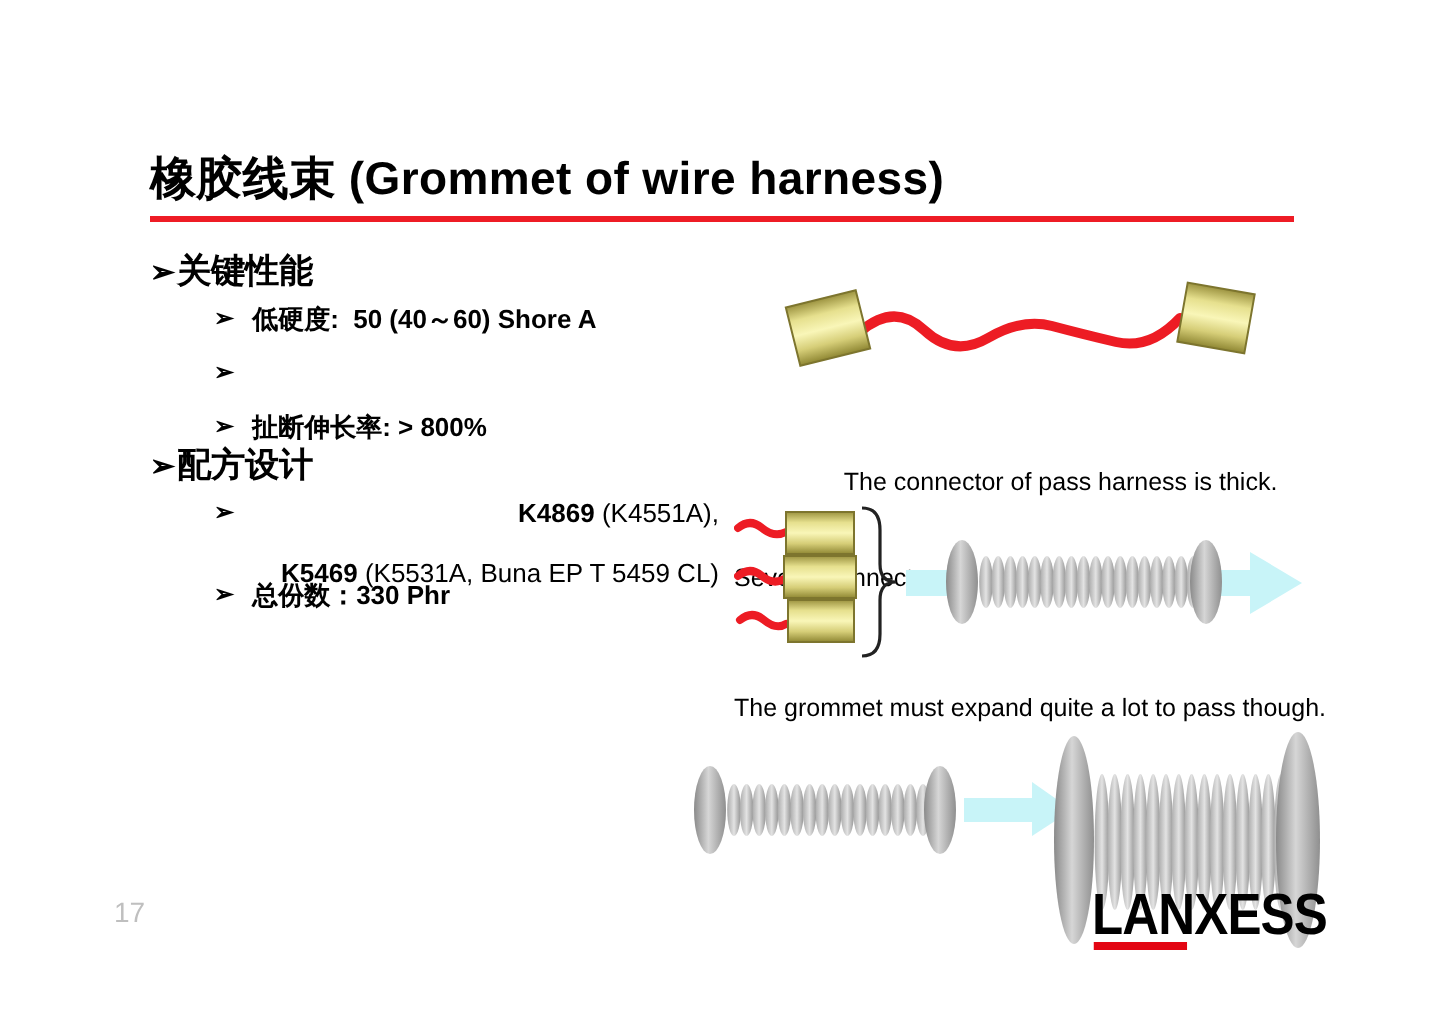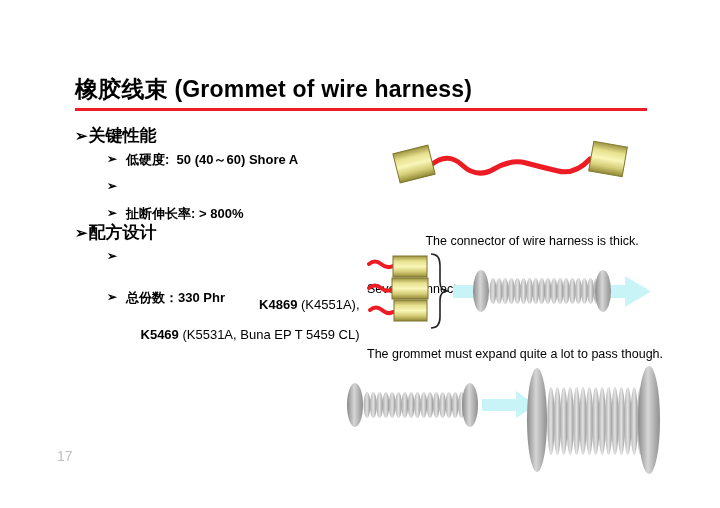--- a/index.html
+++ b/index.html
@@ -19,21 +19,21 @@
     position:absolute; font-weight:bold; font-size:17px; white-space:pre;
     display:flex; align-items:baseline;
   }
   .l1 .marker { font-size:15px; margin-right:1px; }
   .sub {
     position:absolute; left:107px; font-weight:bold; font-size:13px;
     display:flex; align-items:flex-start;
   }
   .sub .marker { font-size:12px; margin-right:9px; line-height:15px; }
   .sub .sub-text { white-space:pre; line-height:15px; }
-  .grade-lines { line-height:15px; font-weight:normal; white-space:pre;margin-top:48px; }
+  .grade-lines { line-height:15px; font-weight:normal; white-space:pre; }
   .grade-lines b { font-weight:bold; }
   .caption {
     position:absolute; font-size:12.5px; line-height:16px; white-space:pre;
   }
   .svg-abs { position:absolute; }
   .page-number {
     position:absolute; left:57px; top:448px; font-size:14px; color:#BFBFBF;
   }
   .logo {
     position:absolute; left:546px; top:444px; width:130px; height:36px;
@@ -104,21 +104,21 @@
     <b>K5469</b><span> (K5531A, Buna EP T 5459 CL)</span></span>
   </div>
 
   <div class="sub" style="top:290px;">
     <span class="marker">➢</span>
     <span class="sub-text">总份数：330 Phr</span>
   </div>
 
 
   <div class="caption" style="left:367px; top:201px;">
-    <div>The connector of wire harness is thick.</div>
+    <div>The connector of pass harness is thick.</div>
     <div>Several connectors should pass though grommet</div>
   </div>
 
   <div class="caption" style="left:367px; top:346px;">The grommet must expand quite a lot to pass though.</div>
 
   <svg class="svg-abs" style="left:392px; top:138px;" width="240" height="55" viewBox="0 0 240 55">
     <path d="M 38 28 Q 55 13, 70 27 T 102 31 T 134 25 T 166 33 T 198 21" stroke="#ED1C24" stroke-width="5" fill="none" stroke-linecap="round"></path>
     <g transform="rotate(-14 22 26)">
       <rect x="4" y="11" width="36" height="30" fill="url(#connGrad)" stroke="#7D752E" stroke-width="1"></rect>
     </g>
@@ -209,16 +209,22 @@
           <ellipse cx="275.0" cy="61" rx="3.7" ry="34" fill="url(#ribGrad)"></ellipse>
           <ellipse cx="281.4" cy="61" rx="3.7" ry="34" fill="url(#ribGrad)"></ellipse>
           <ellipse cx="287.8" cy="61" rx="3.7" ry="34" fill="url(#ribGrad)"></ellipse>
           <ellipse cx="294.2" cy="61" rx="3.7" ry="34" fill="url(#ribGrad)"></ellipse>
           <ellipse cx="300.6" cy="61" rx="3.7" ry="34" fill="url(#ribGrad)"></ellipse>
         </g>
       <ellipse cx="309" cy="60" rx="11" ry="54" fill="url(#endGrad)"></ellipse>
     </g>
   </svg>
 
+  <div class="logo">
+    <div class="logo-inner">
+      <span>LAN</span><span>XESS</span>
+      <div class="logo-bar"></div>
+    </div>
+  </div>
 
   <div class="page-number">17</div>
 
 </div>
 
 </body></html>

